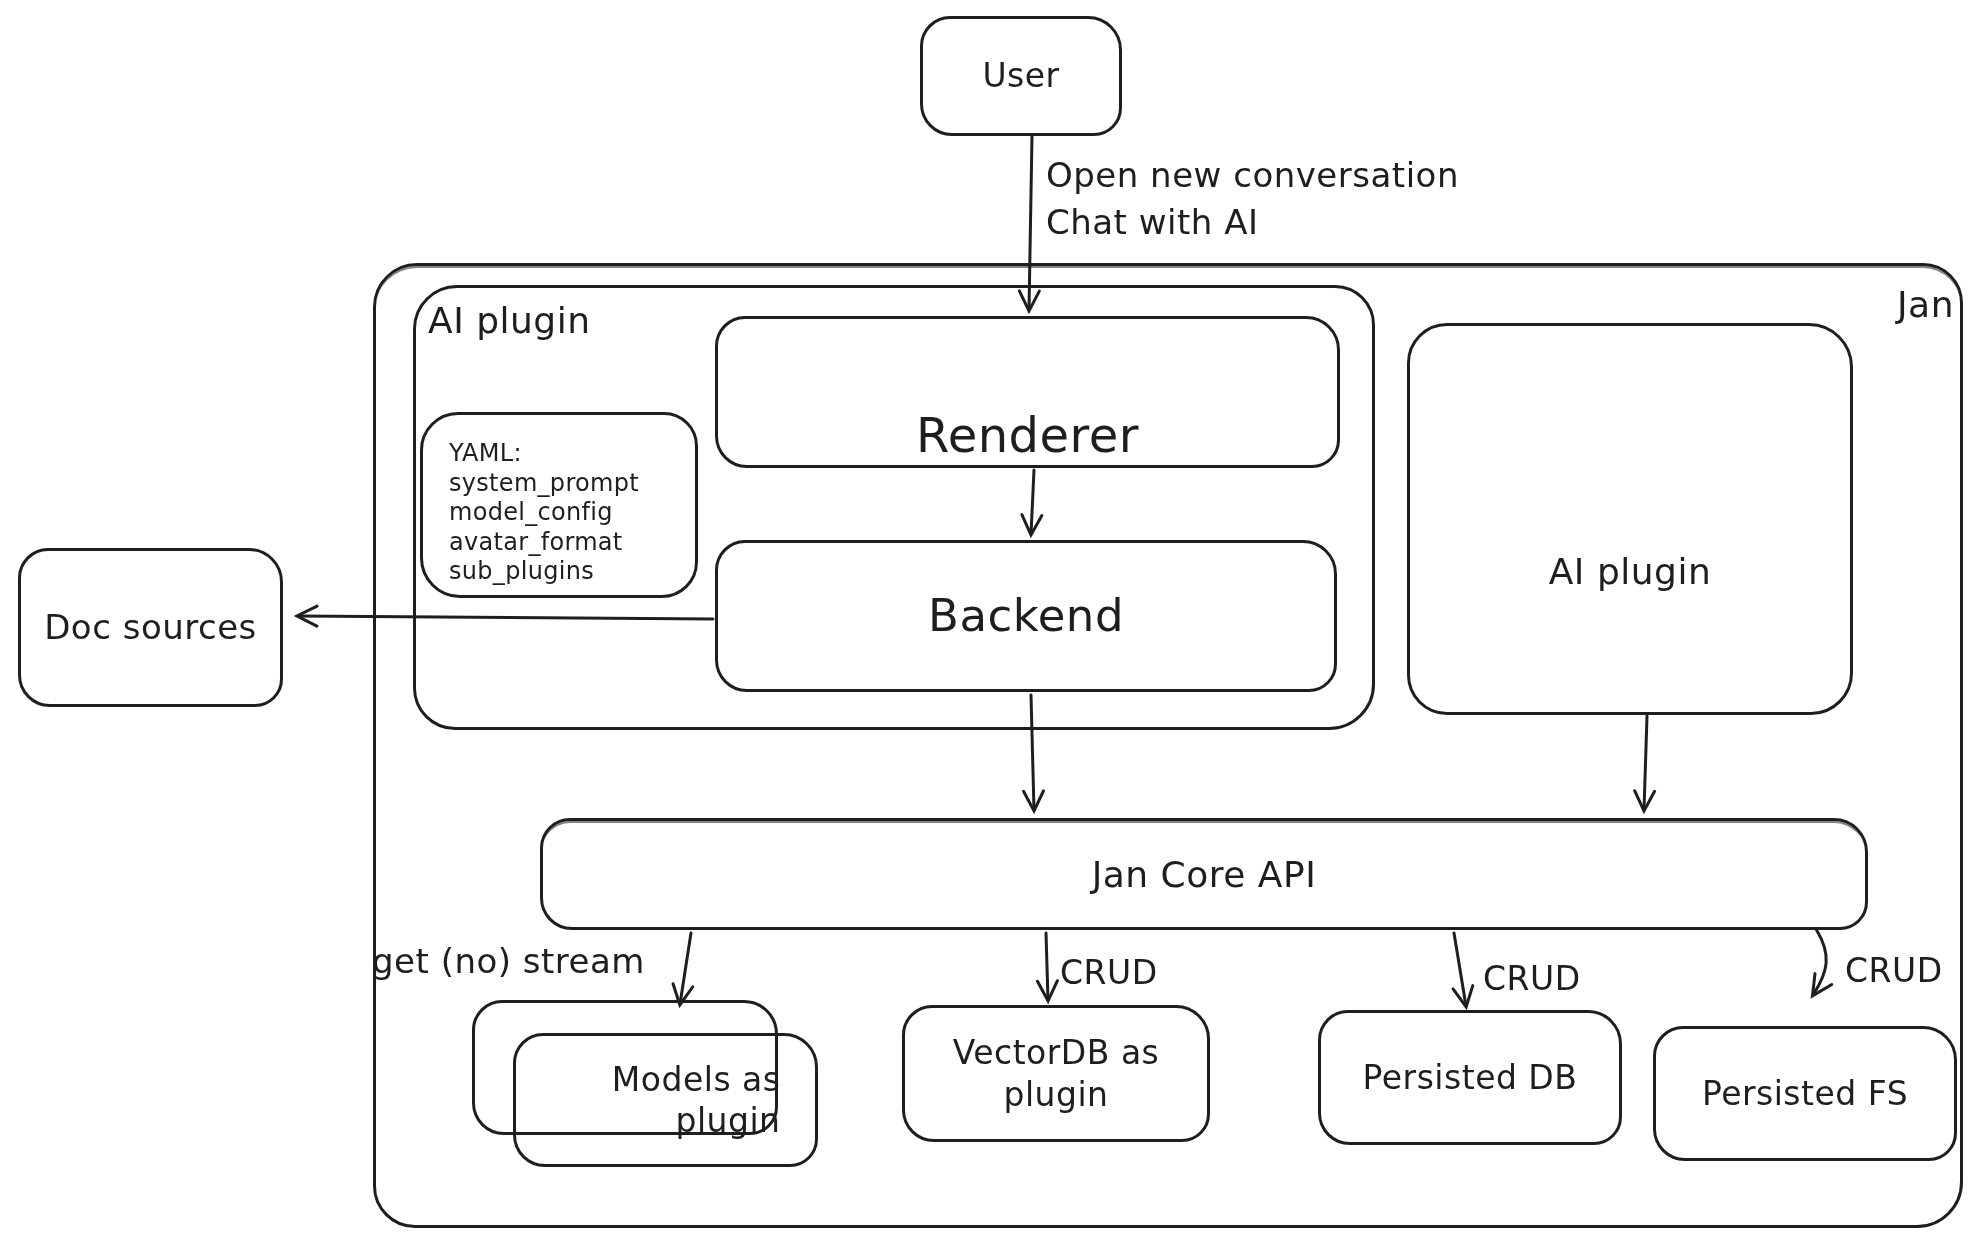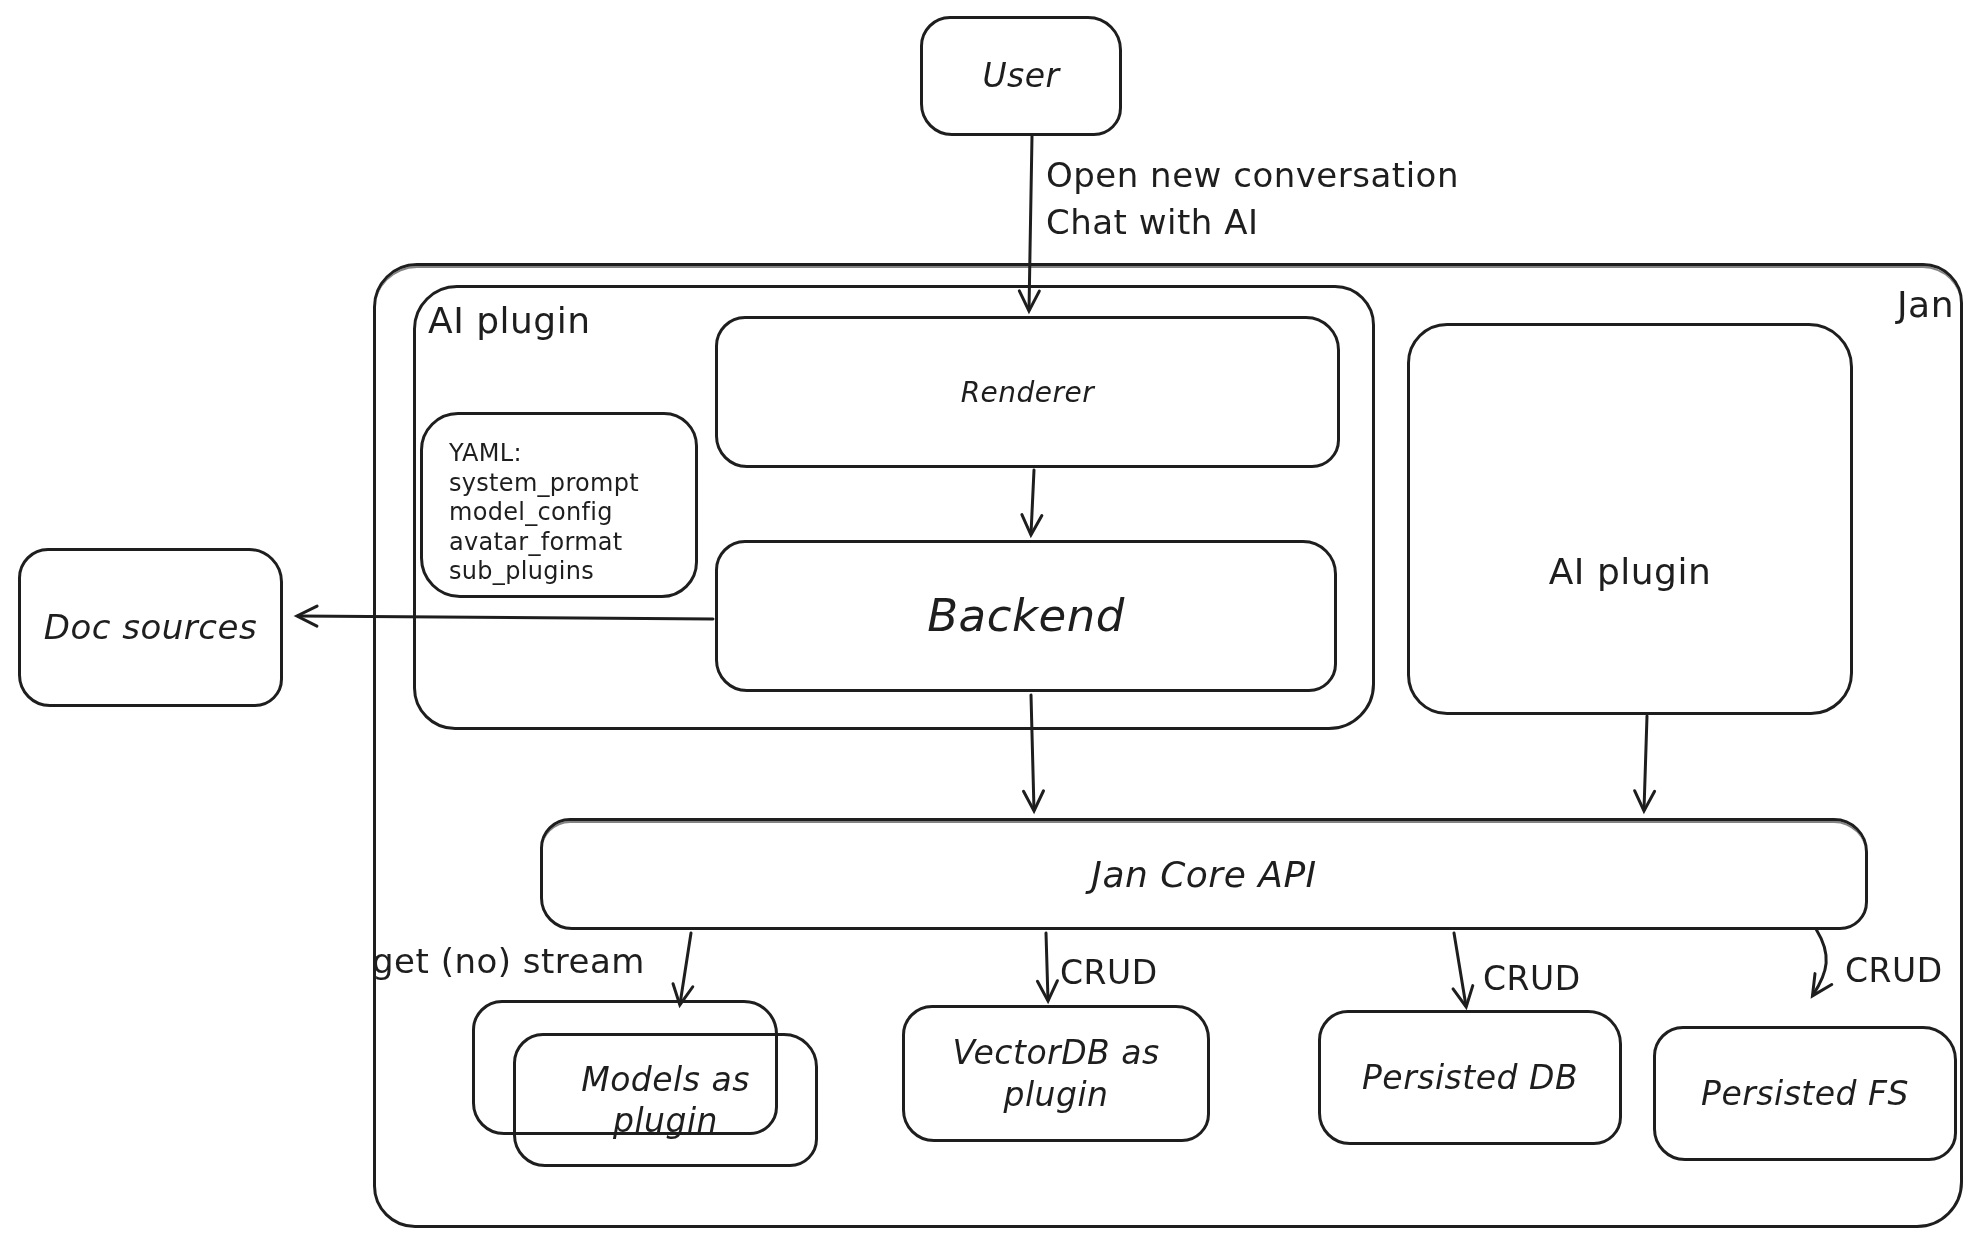--- a/index.html
+++ b/index.html
@@ -19,21 +19,21 @@
     position:absolute;
     border:3px solid var(--stroke);
     background:transparent;
     display:flex;align-items:center;justify-content:center;
     text-align:center;
     font-size:33px;
     letter-spacing:.5px;
     line-height:1.25;
     box-sizing:border-box;
   }
-  .r-box{border-radius:30px 34px 28px 32px;font-style:italic;}
+  .r-box{border-radius:30px 34px 28px 32px;}
   .r-container{border-radius:44px 40px 46px 42px;}
   .container-label{
     position:absolute;
     font-size:36px;
     letter-spacing:.5px;
   }
   .edge-label{
     position:absolute;
     font-size:34px;
     letter-spacing:.5px;
@@ -85,21 +85,21 @@
     <div>Open new conversation</div>
     <div>Chat with AI</div>
   </div>
 
   <div class="node r-container double-top" style="left:373px;top:263px;width:1590px;height:965px;"></div>
   <div class="container-label" style="left:1868px;top:284px;width:86px;text-align:right;">Jan</div>
 
   <div class="node r-container" style="left:413px;top:285px;width:962px;height:445px;"></div>
   <div class="container-label" style="left:428px;top:300px;">AI plugin</div>
 
-  <div class="node r-box" style="left:715px;top:316px;width:625px;height:152px;font-size:28px;">
+  <div class="node r-box" style="left:715px;top:316px;width:625px;height:152px;font-size:48px;align-items:flex-end;">
     <span>Renderer</span>
   </div>
 
   <div class="yaml-note" style="left:420px;top:412px;width:278px;height:186px;">
     <div>YAML:</div>
     <div>system_prompt</div>
     <div>model_config</div>
     <div>avatar_format</div>
     <div>sub_plugins</div>
   </div>
@@ -121,21 +121,21 @@
   </div>
 
   <div class="edge-label" style="left:372px;top:938px;">get (no) stream</div>
 
   <div class="edge-label crud" style="left:1060px;top:950px;">CRUD</div>
   <div class="edge-label crud" style="left:1483px;top:956px;">CRUD</div>
   <div class="edge-label crud" style="left:1845px;top:948px;">CRUD</div>
 
   <div class="node r-box" style="left:472px;top:1000px;width:306px;height:135px;"></div>
   <div class="node r-box" style="left:513px;top:1033px;width:305px;height:134px;">
-    <span style="display:inline-block;width:230px;">Models as plugin</span>
+    <span style="display:inline-block;width:230px;text-align:right;">Models as plugin</span>
   </div>
 
   <div class="node r-box" style="left:902px;top:1005px;width:308px;height:137px;">
     <span style="display:inline-block;width:250px;">VectorDB as plugin</span>
   </div>
 
   <div class="node r-box" style="left:1318px;top:1010px;width:304px;height:135px;">
     <span>Persisted DB</span>
   </div>
 

